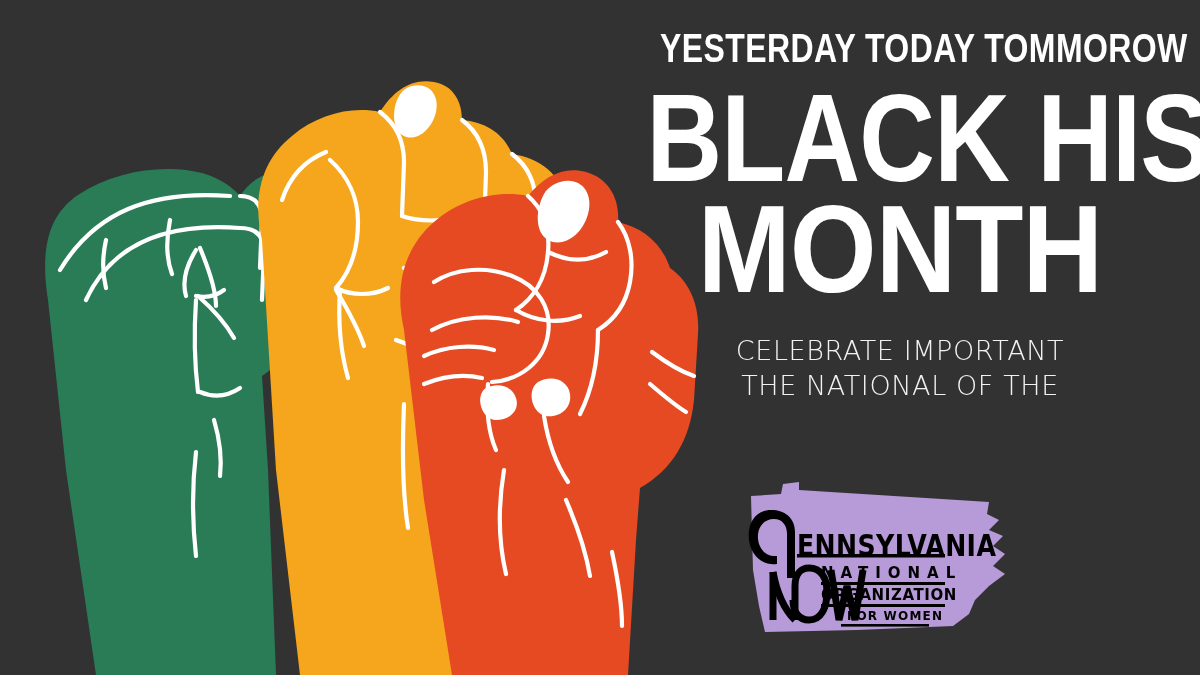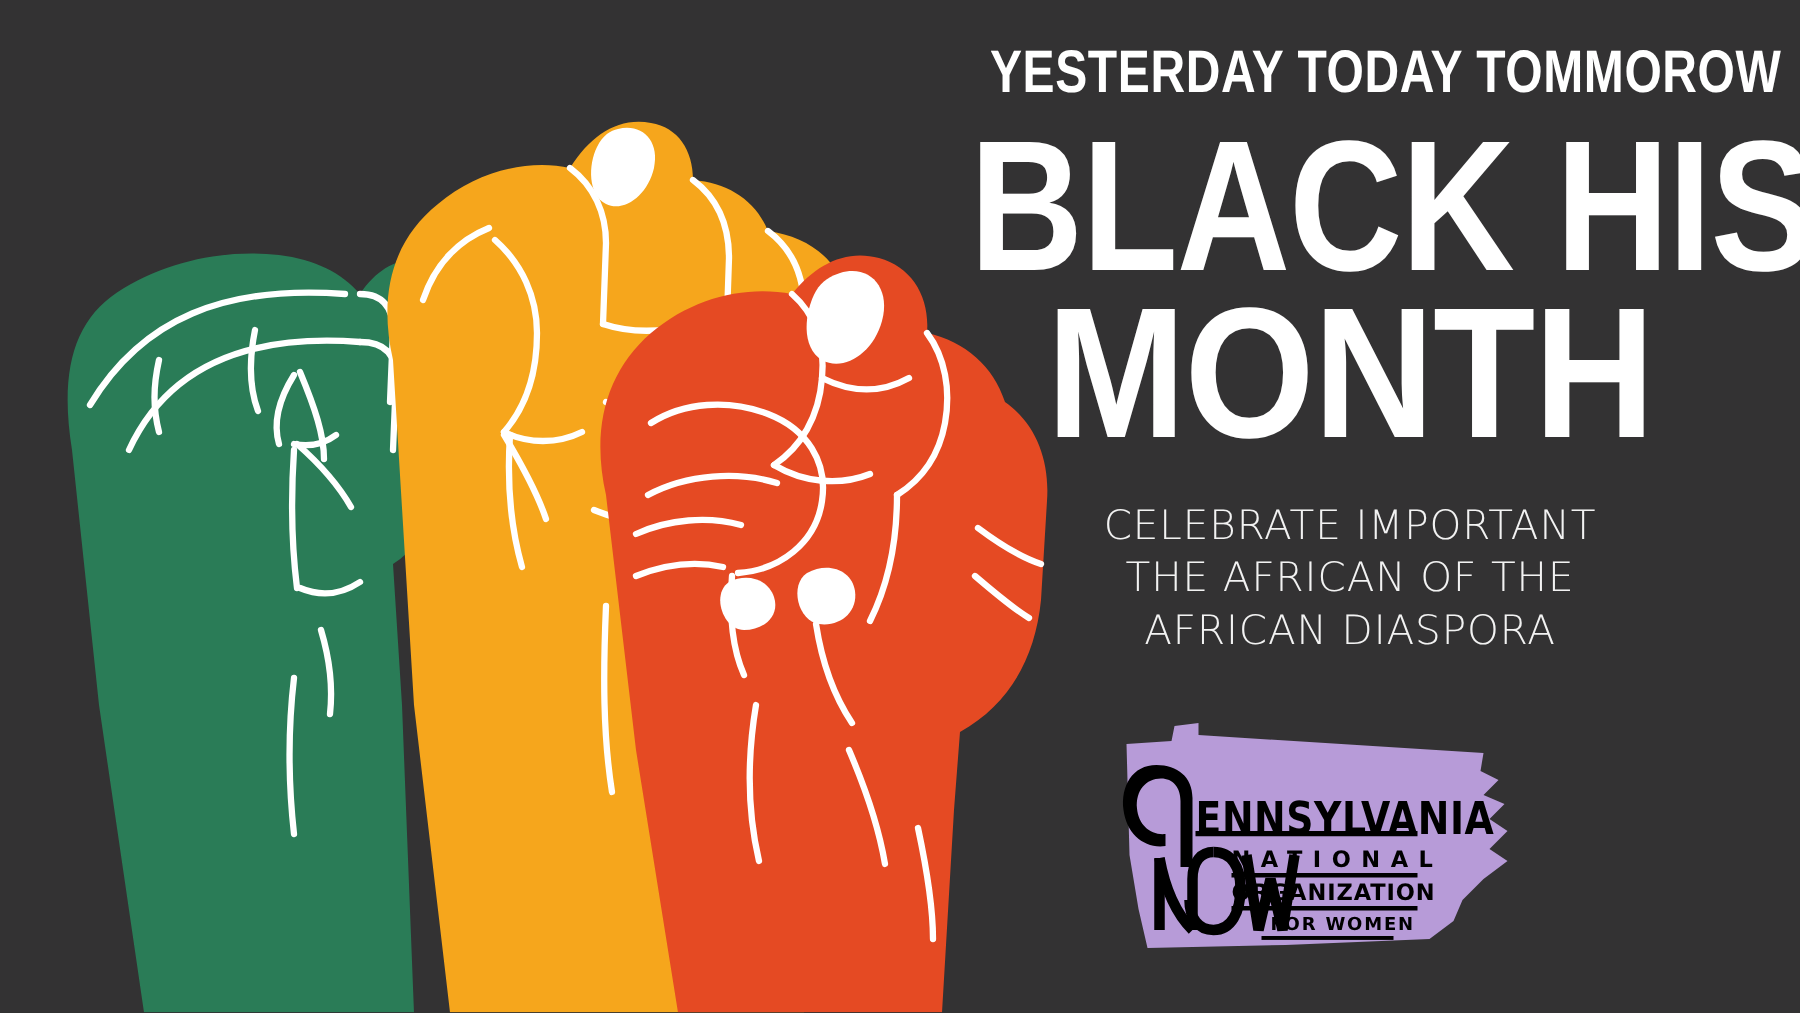--- a/index.html
+++ b/index.html
@@ -222,22 +222,21 @@
 
     <div class="eyebrow">YESTERDAY TODAY TOMMOROW</div>
 
     <div class="headline">
       <span class="l1">BLACK HISTORY</span>
       <span class="l2">MONTH</span>
     </div>
 
     <div class="subcopy">
       <span>CELEBRATE IMPORTANT</span>
-      <span>THE AFRICAN OF THE</span>
-      <span>AFRICAN DIASPORA</span>
+      <span>THE NATIONAL OF THE</span>
     </div>
 
     <div id="logo">
       <svg viewBox="0 0 275 162" xmlns="http://www.w3.org/2000/svg">
 
         <path d="M14 22
                  L44 20 L46 10 L62 8 L62 16 L252 28
                  L250 40 L262 46 L252 56 L266 62 L256 72
                  L268 80 L256 92 L268 100 L252 112
                  L238 126 L232 140 L216 152 L120 156

